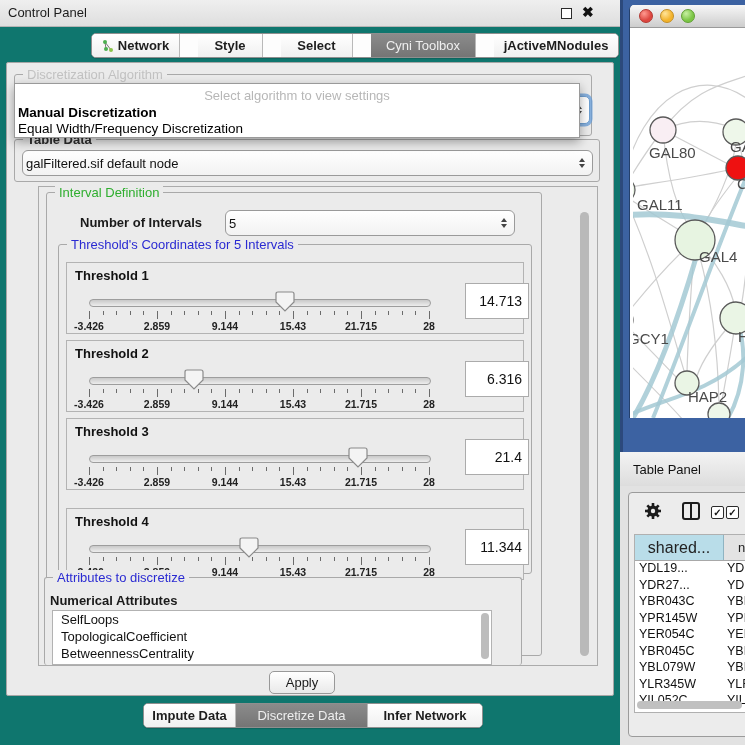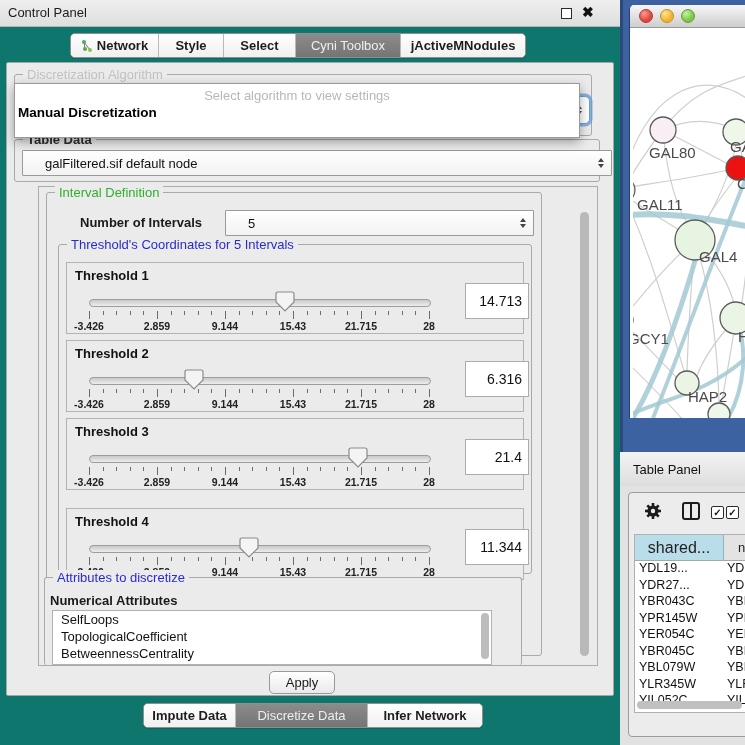--- a/index.html
+++ b/index.html
@@ -20,22 +20,22 @@
        color:#1d1d1d;background:linear-gradient(#ffffff,#f0f0f0);border-right:1px solid #b9b9b9;padding:0 2px;}
   .seg .tab:last-child{border-right:none;}
   .seg .tab.sel{background:linear-gradient(#8b8b8b,#757575);color:#efefef;font-weight:normal;}
 
   .cp-panel{left:6px;top:62px;width:606px;height:632px;border:1px solid #a6a6a6;background:#ebebeb;border-radius:2px;}
 
   .group{border:1px solid #a9a9a9;border-radius:3px;background:#ebebeb;}
   .group-title{position:absolute;top:-8px;left:8px;background:#ebebeb;padding:0 4px;font-size:13px;}
   .t-gray{color:#c2c2c2;} .t-green{color:#2fae2f;} .t-blue{color:#2a2ad2;} .t-dark{color:#2e2e2e;font-weight:bold;}
 
-  .combo{background:linear-gradient(#ffffff,#f2f2f2);border:1px solid #9a9a9a;border-radius:1px;
-         font-size:13px;display:flex;align-items:center;padding-left:22px;color:#111;}
+  .combo{background:linear-gradient(#ffffff,#f2f2f2);border:1px solid #9a9a9a;border-radius:6px;
+         font-size:13px;display:flex;align-items:center;padding-left:3px;color:#111;}
   .spinner{position:absolute;right:7px;top:50%;transform:translateY(-50%);display:flex;flex-direction:column;gap:2px;}
   .spinner .up{width:0;height:0;border-left:3.5px solid transparent;border-right:3.5px solid transparent;border-bottom:4.5px solid #444;}
   .spinner .dn{width:0;height:0;border-left:3.5px solid transparent;border-right:3.5px solid transparent;border-top:4.5px solid #444;}
 
   .popup{left:14px;top:83px;width:564px;height:53px;background:#fff;border:1px solid #9a9a9a;
          box-shadow:0 4px 10px rgba(0,0,0,.35);z-index:50;}
   .popup-hint{position:absolute;top:4px;left:0;width:100%;text-align:center;color:#b7b7b7;font-size:13px;}
   .popup-opt1{position:absolute;top:21px;left:3px;font-size:13.5px;font-weight:bold;color:#000;}
   .popup-opt2{position:absolute;top:37px;left:3px;font-size:13.5px;color:#000;}
 
@@ -98,21 +98,21 @@
 <body>
 
 <div id="root">
 
   <div class="abs cp-titlebar">
     <div class="abs cp-title">Control Panel</div>
   </div>
   <div class="abs float-box"></div>
   <div class="abs close-x">✖</div>
 
-  <div class="abs seg" style="left:70px;top:33px;" id="top-tabs">
+  <div class="abs seg" style="left:91px;top:33px;gap:18px;" id="top-tabs">
       <div class="tab" style="width: 83px;">
         <svg width="12" height="14" viewBox="0 0 12 14">
           <line x1="3" y1="3" x2="4" y2="10" stroke="#777" stroke-width="1"></line>
           <line x1="3" y1="3" x2="9" y2="11" stroke="#777" stroke-width="1"></line>
           <circle cx="3" cy="3" r="2" fill="#4caf50"></circle>
           <circle cx="4" cy="10" r="2" fill="#4caf50"></circle>
           <circle cx="9" cy="11" r="2" fill="#8bc34a"></circle>
         </svg>
         <span>Network</span>
       </div>
@@ -138,20 +138,21 @@
   <div class="abs focus-combo">
     <div class="spinner">
         <div class="up"></div>
         <div class="dn"></div>
       </div>
   </div>
 
   <div class="abs popup">
     <div class="popup-hint">Select algorithm to view settings</div>
     <div class="popup-opt1">Manual Discretization</div>
+    <div class="popup-opt2">Equal Width/Frequency Discretization</div>
   </div>
 
   <div class="abs group" style="left:14px;top:139px;width:584px;height:41px;">
     <div class="group-title t-dark">Table Data</div>
   </div>
   <div class="abs combo" style="left:22px;top:150px;width:566px;height:24px;">
     <span>galFiltered.sif default node</span>
     <div class="spinner">
         <div class="up"></div>
         <div class="dn"></div>

